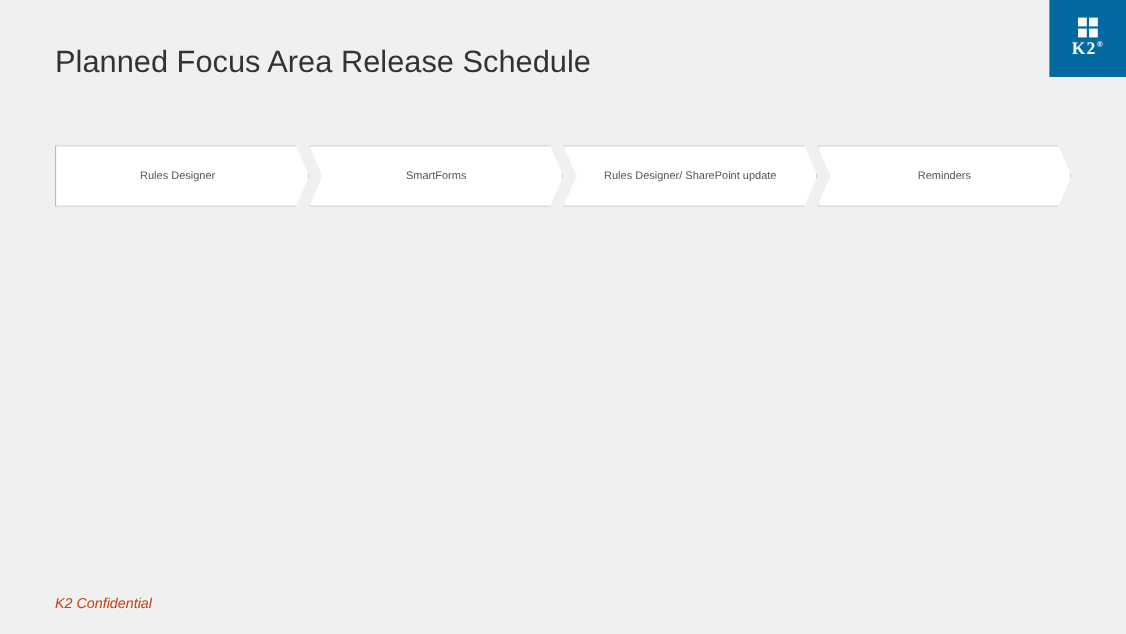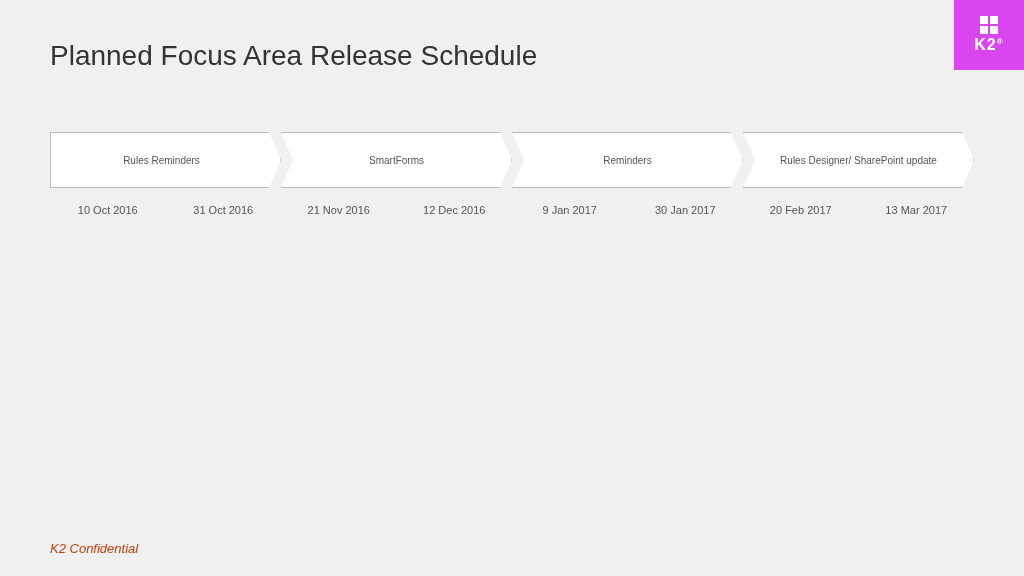--- a/index.html
+++ b/index.html
@@ -17,24 +17,25 @@
       background: #f0f0f0;
       position: relative;
       padding: 40px 50px;
     }
     .logo-box {
       position: absolute;
       top: 0;
       right: 0;
       width: 70px;
       height: 70px;
-      background: #d946ef;
+      background: #0369a1;
       display: flex;
       align-items: center;
       justify-content: center;
+      font-family: Liberation Serif, serif;
     }
     .logo-inner {
       display: flex;
       flex-direction: column;
       align-items: center;
     }
     .logo-grid {
       display: grid;
       grid-template-columns: 1fr 1fr;
       gap: 2px;
@@ -136,39 +137,28 @@
       <span class="logo-k2">K2<sup>®</sup></span>
     </div>
   </div>
 
   <h1 class="title">Planned Focus Area Release Schedule</h1>
 
   <div class="timeline-container">
     <div class="arrows-row">
 
         <div class="arrow-item">
-          <div class="chevron">Rules Reminders</div>
+          <div class="chevron">Rules Designer</div>
         </div>
         <div class="arrow-item">
           <div class="chevron">SmartForms</div>
         </div>
         <div class="arrow-item">
+          <div class="chevron">Rules Designer/ SharePoint update</div>
+        </div>
+        <div class="arrow-item">
           <div class="chevron">Reminders</div>
         </div>
-        <div class="arrow-item">
-          <div class="chevron">Rules Designer/ SharePoint update</div>
-        </div>
-      </div>
-    <div class="dates-row">
-
-    <div class="date-item">10 Oct 2016</div>
-        <div class="date-item">31 Oct 2016</div>
-        <div class="date-item">21 Nov 2016</div>
-        <div class="date-item">12 Dec 2016</div>
-        <div class="date-item">9 Jan 2017</div>
-        <div class="date-item">30 Jan 2017</div>
-        <div class="date-item">20 Feb 2017</div>
-        <div class="date-item">13 Mar 2017</div>
       </div>
   </div>
 
   <div class="confidential">K2 Confidential</div>
 </div>
 
 </body></html>

